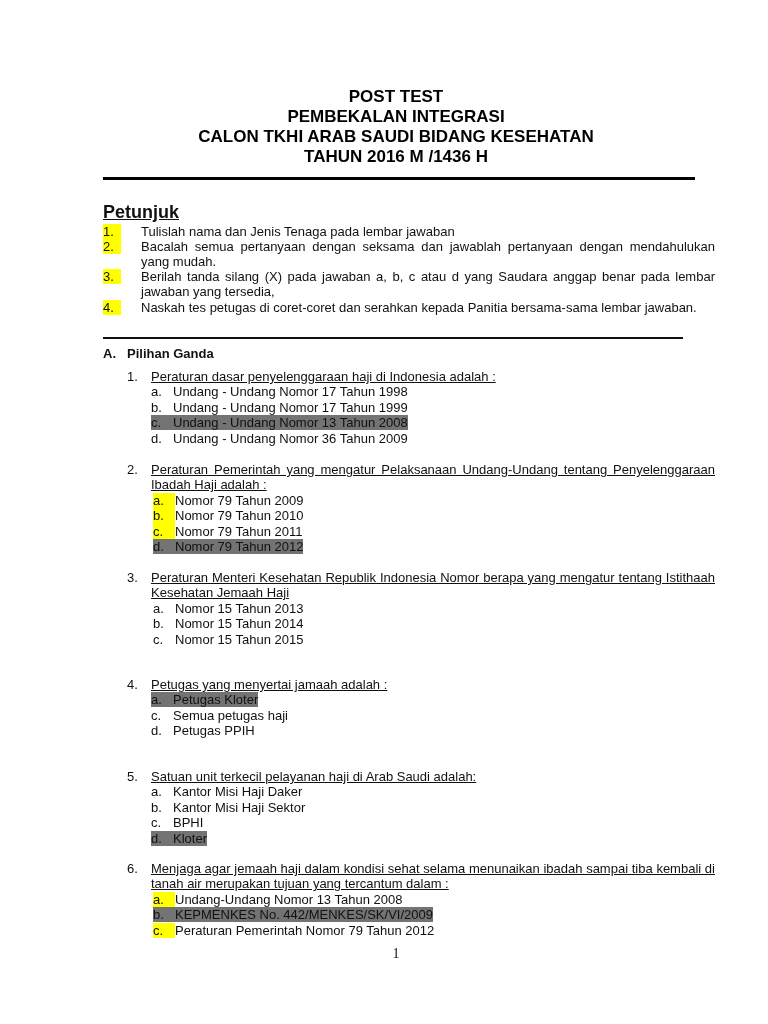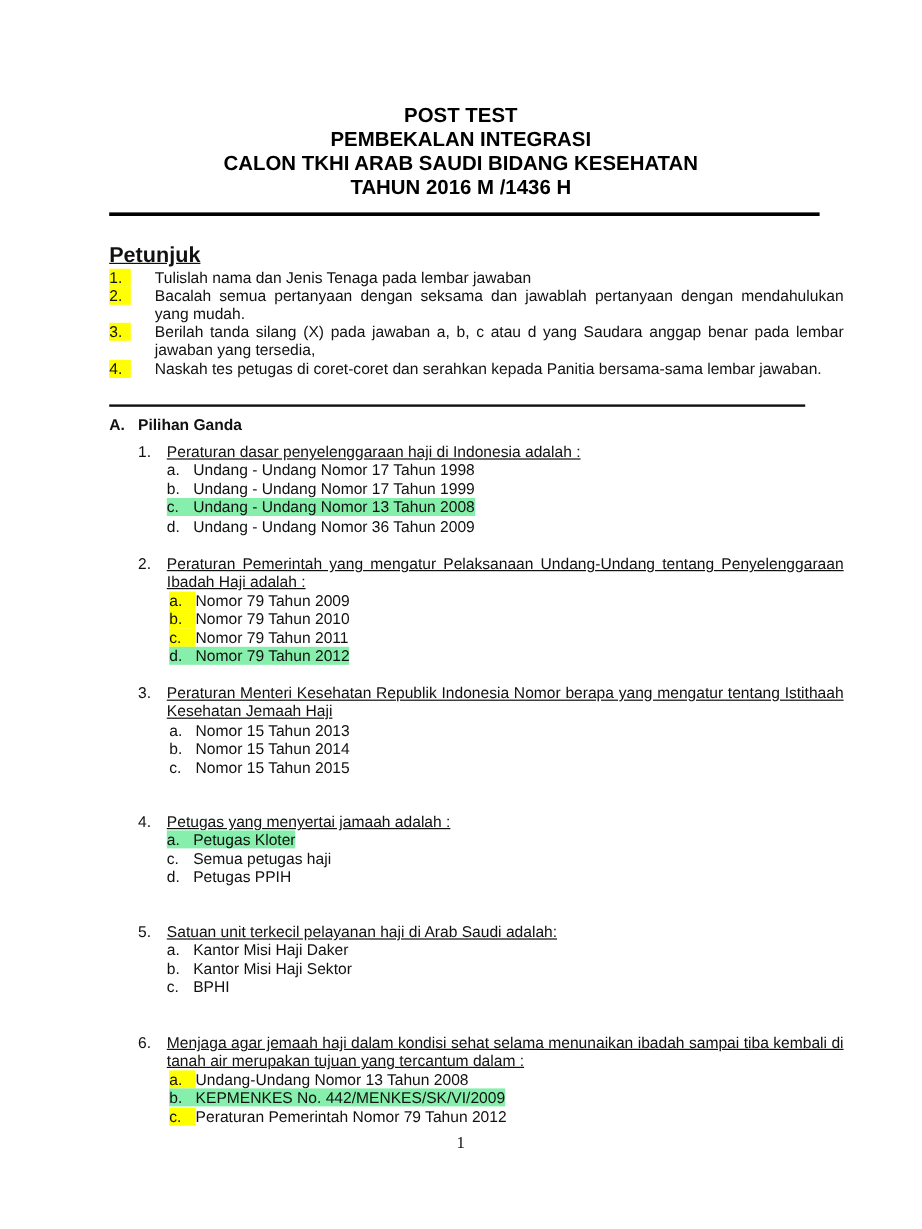--- a/index.html
+++ b/index.html
@@ -1,37 +1,37 @@
 <!DOCTYPE html>
 <html><head>
 <meta charset="utf-8">
 <style>
   html, body { margin: 0; padding: 0; }
   body {
     width: 768px; height: 1024px; background: #ffffff; position: relative; overflow: hidden;
     font-family: "Liberation Sans", sans-serif; color: #111;
   }
-  .page { position: absolute; left: 0; top: 0; width: 676px; height: 1024px; }
+  .page { position: absolute; left: 12px; top: 0; width: 676px; height: 1024px; }
   .title-block { position: absolute; left: 0; top: 87px; width: 768px; text-align: center; }
   .title-line { font-weight: bold; font-size: 17px; line-height: 20px; color: #000; }
   .rule-thick { position: absolute; left: 91px; top: 177px; width: 592px; height: 3px; background: #000; }
   .rule-thin { position: absolute; left: 91px; top: 337px; width: 580px; height: 2px; background: #111; }
   .petunjuk-head { position: absolute; left: 91px; top: 202px; font-size: 18px; font-weight: bold; text-decoration: underline; }
   .instr { position: absolute; left: 91px; width: 612px; font-size: 13px; line-height: 15.2px; }
   .instr .num { position: absolute; left: 0; top: 0; width: 18px; background: #ffff00; }
   .instr .txt { display: block; margin-left: 38px; text-align: justify; text-align-last: left; }
   .section-head { position: absolute; left: 91px; top: 346px; font-size: 13px; font-weight: bold; }
   .section-head .letter { display: inline-block; width: 24px; }
   .q { position: absolute; left: 115px; width: 588px; font-size: 13px; line-height: 15.4px; }
   .q .qn { position: absolute; left: 0; top: 0; }
   .q .qt { display: block; margin-left: 24px; text-align: justify; text-decoration: underline; }
   .opts { margin-left: 24px; }
   .opt { position: relative; height: 15.4px; white-space: nowrap; }
   .opt .ol { display: inline-block; width: 22px; }
-  .opt.hl-full .hlwrap { background: #86efac; }
+  .opt.hl-full .hlwrap { background: #737373; }
   .opt .ol.hl { background: #ffff00; }
   .opt.indent { margin-left: 2px; }
   .pagenum { position: absolute; left: 0; width: 768px; top: 946px; text-align: center; font-family: "Liberation Serif", serif; font-size: 14px; }
 </style>
 </head>
 <body>
 
 <div class="page">
 
   <div class="title-block">
@@ -110,20 +110,21 @@
     </div>
   </div>
 
   <div class="q" style="top:769px;">
     <span class="qn">5.</span>
     <span class="qt">Satuan unit terkecil pelayanan haji di Arab Saudi adalah:</span>
     <div class="opts">
       <div class="opt"><span class="ol">a.</span><span>Kantor Misi Haji Daker</span></div>
       <div class="opt"><span class="ol">b.</span><span>Kantor Misi Haji Sektor</span></div>
       <div class="opt"><span class="ol">c.</span><span>BPHI</span></div>
+      <div class="opt hl-full"><span class="hlwrap"><span class="ol">d.</span><span>Kloter</span></span></div>
     </div>
   </div>
 
   <div class="q" style="top:861px;">
     <span class="qn">6.</span>
     <span class="qt">Menjaga agar jemaah haji dalam kondisi sehat selama menunaikan ibadah sampai tiba kembali di tanah air merupakan tujuan yang tercantum dalam :</span>
     <div class="opts">
       <div class="opt indent"><span class="ol hl">a.</span><span>Undang-Undang Nomor 13 Tahun 2008</span></div>
       <div class="opt indent hl-full"><span class="hlwrap"><span class="ol">b.</span><span>KEPMENKES No. 442/MENKES/SK/VI/2009</span></span></div>
       <div class="opt indent"><span class="ol hl">c.</span><span>Peraturan Pemerintah Nomor 79 Tahun 2012</span></div>

